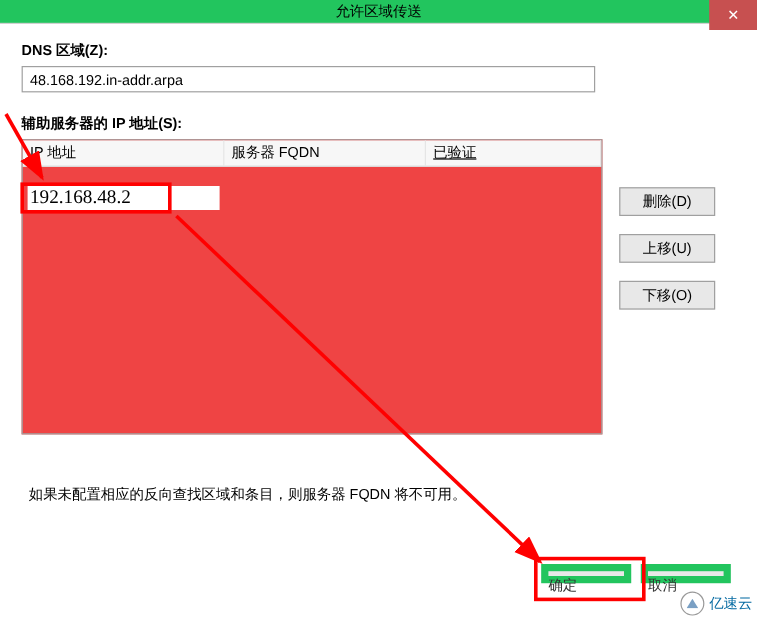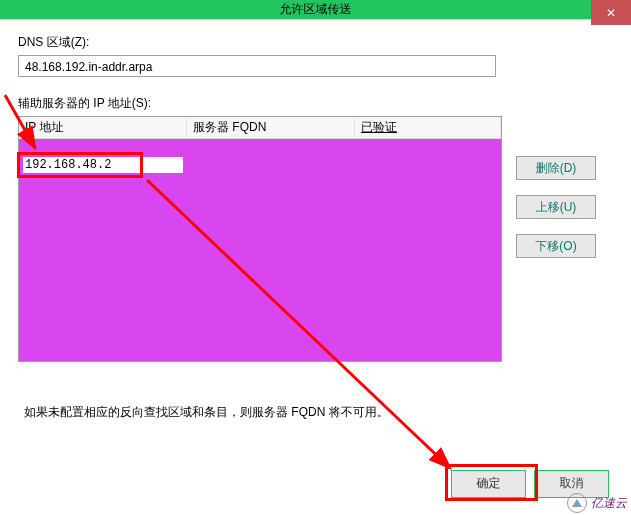--- a/index.html
+++ b/index.html
@@ -43,38 +43,39 @@
       font-size: 13px;
       cursor: pointer;
     }
     .dialog-body {
       padding: 14px 18px;
       position: relative;
     }
     .label {
       color: #000;
       margin-bottom: 4px;
+      font-weight: bold;
     }
     .zone-field {
       width: 478px;
       height: 22px;
       border: 1px solid #a0a0a0;
       padding: 2px 6px;
       background: #fff;
       line-height: 18px;
     }
     .secondary-label {
       margin-top: 18px;
       margin-bottom: 4px;
     }
     .table-container {
       border: 1px solid #a0a0a0;
       width: 484px;
       height: 246px;
-      background: #d946ef;
+      background: #ef4444;
     }
     .table-header {
       display: flex;
       background: #f7f7f7;
       border-bottom: 1px solid #d9d9d9;
       height: 22px;
       align-items: center;
     }
     .th {
       padding: 2px 6px;
@@ -90,62 +91,61 @@
       height: 20px;
       align-items: center;
     }
     .td {
       padding: 1px 4px;
     }
     .ip-input {
       width: 160px;
       border: none;
       outline: none;
-      font-family: Liberation Mono, monospace;
-      font-size: 12px;
+      font-family: Liberation Serif, serif;
+      font-size: 16px;
       padding: 1px 2px;
       margin-top: 32px;
     }
     .side-buttons {
       position: absolute;
       left: 516px;
       top: 136px;
       width: 80px;
       display: flex;
       flex-direction: column;
       gap: 15px;
     }
     .side-btn {
       height: 24px;
       background: #e8e8e8;
       border: 1px solid #a0a0a0;
-      color: #0f766e;
+      color: #000000;
       cursor: default;
       text-align: center;
       line-height: 22px;
     }
     .note-text {
       position: absolute;
       left: 24px;
       top: 404px;
       color: #000;
     }
     .bottom-buttons {
       position: absolute;
       right: 22px;
       top: 470px;
       display: flex;
       gap: 8px;
     }
     .btn {
       width: 75px;
-      height: 28px;
+      height: 16px;
       background: #e8e8e8;
-      border: 1px solid #22c55e;
-      text-align: center;
+      border: 6px solid #22c55e;
       line-height: 24px;
       cursor: pointer;
       color: #333;
     }
     
     .red-box-1 {
       position: absolute;
       left: 17px;
       top: 152px;
       width: 126px;
@@ -174,23 +174,22 @@
       left: 145px;
       top: 178px;
     }
     .watermark {
       position: absolute;
       right: 4px;
       bottom: 2px;
       display: flex;
       align-items: center;
       gap: 4px;
-      color: #701a75;
+      color: #0369a1;
       font-size: 14px;
-      font-style: italic;
     }
     .watermark-circle {
       width: 20px;
       height: 20px;
       border: 1px solid #999;
       border-radius: 50%;
       display: flex;
       align-items: center;
       justify-content: center;
       position: relative;

